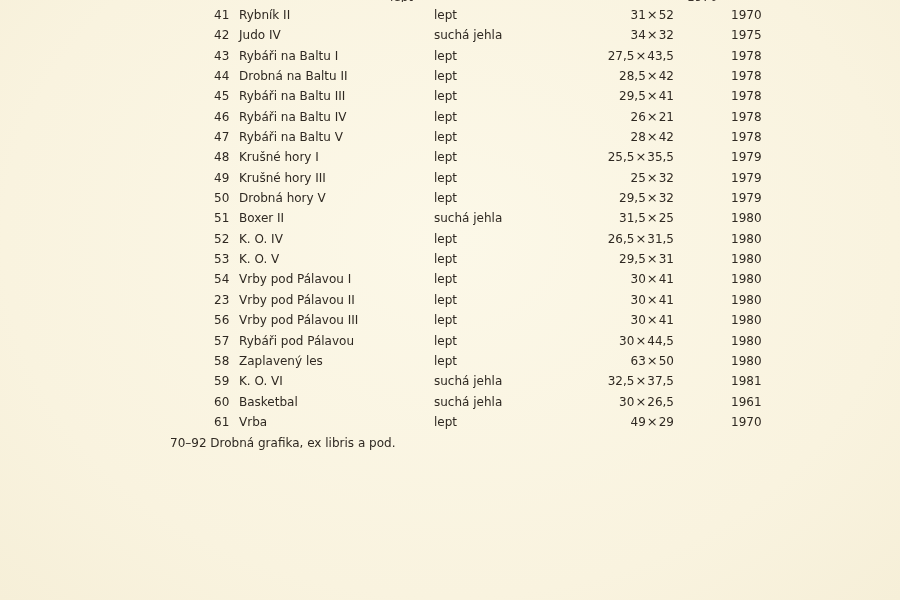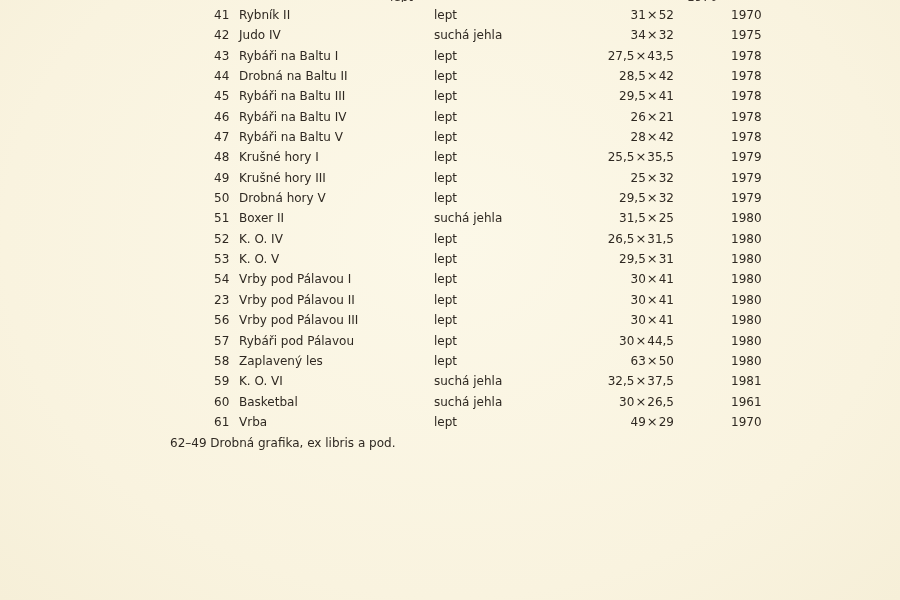--- a/index.html
+++ b/index.html
@@ -225,14 +225,14 @@
       </div>
       <div class="row">
         <span class="c-num">61</span>
         <span class="c-title">Vrba</span>
         <span class="c-tech">lept</span>
         <span class="c-size"><span style="position:static">49</span><span class="x" style="position:static">×</span><span style="position:static">29</span></span>
         <span class="c-year">1970</span>
       </div>
     </div>
 
-  <div class="footer-note">62–49 Drobná grafika, ex libris a pod.</div>
+  <div class="footer-note">70–92 Drobná grafika, ex libris a pod.</div>
 </div>
 
 </body></html>

